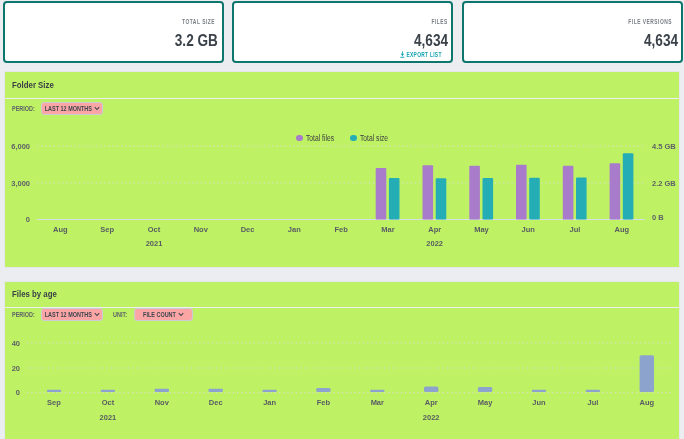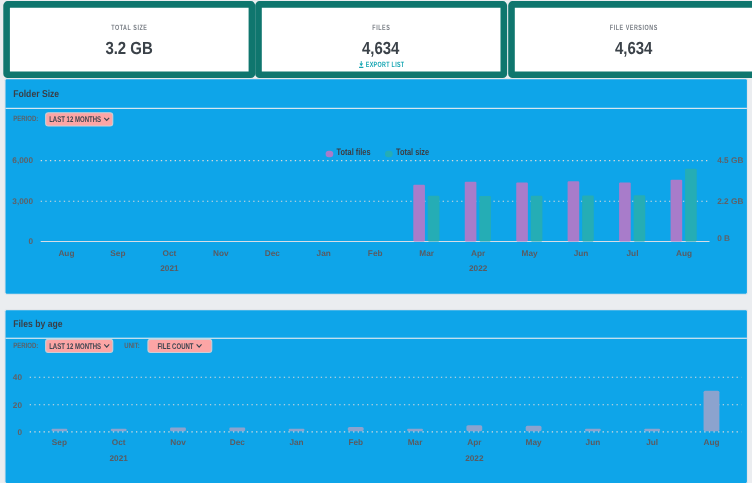--- a/index.html
+++ b/index.html
@@ -1,31 +1,31 @@
 <!DOCTYPE html>
 <html><head>
 <meta charset="utf-8">
 <style>
 html,body{margin:0;padding:0}
 body{width:684px;height:439px;background:#ebedf0;font-family:"Liberation Sans",sans-serif;position:relative;overflow:hidden}
-.card{position:absolute;top:1px;height:58px;width:217px;background:#fff;border:6px solid #0f766e;border-radius:4px;text-align:center}
+.card{position:absolute;top:1px;height:58px;width:217px;background:#fff;border:2px solid #0f766e;border-radius:4px;text-align:right}
 .clabel{position:absolute;top:15px;left:0;right:0;font-size:7px;font-weight:bold;letter-spacing:.7px;color:#797e85}
 .clabel span{display:inline-block;transform:scaleX(.7)}
 .cval{position:absolute;top:29.5px;left:0;right:0;font-size:16px;font-weight:bold;color:#3b4249;line-height:16px}
 .cval span{display:inline-block;transform:scaleX(.85)}
 .export{position:absolute;top:48px;left:0;right:0;font-size:7px;font-weight:bold;color:#14a5b2;letter-spacing:.4px}
 .export span{display:inline-block;transform:scaleX(.7)}
-.panel{position:absolute;left:4px;width:674px;background:#0ea5e9;border:1px solid #e3e6ea;border-radius:2px}
+.panel{position:absolute;left:4px;width:674px;background:#bef264;border:1px solid #e3e6ea;border-radius:2px}
 .phead{height:26px;line-height:27px;padding-left:7px;font-size:9px;font-weight:bold;color:#3a3f47;border-bottom:1px solid #eceef1}
 .phead span{display:inline-block;transform:scaleX(.87);transform-origin:left center}
 .ctl{position:absolute;font-size:7px;font-weight:bold;color:#5c6168}
 .ctl span{display:inline-block;transform:scaleX(.78);transform-origin:left center}
 .dd{position:absolute;box-sizing:border-box;background:#fca5a5;border:1px solid #c9ced6;border-radius:3px;font-size:7.5px;font-weight:bold;color:#3e4550;display:flex;align-items:center;justify-content:center;white-space:nowrap}
 .dd .tx{display:inline-block;transform:scaleX(.73)}
-.leg{position:absolute;display:flex;align-items:flex-end;font-size:8.5px;font-weight:bold;color:#3c3c42}
+.leg{position:absolute;display:flex;align-items:center;font-size:8.5px;font-weight:normal;color:#3c3c42}
 .leg span.t{display:inline-block;transform:scaleX(.79);transform-origin:left center}
 .dot{width:6.5px;height:6.5px;border-radius:50%;margin-right:3.5px}
 svg.ov{position:absolute;left:0;top:0}
 </style>
 </head>
 <body>
 
 <div class="card" style="left:3px">
   <div class="clabel"><span>TOTAL SIZE</span></div>
   <div class="cval"><span>3.2 GB</span></div>

